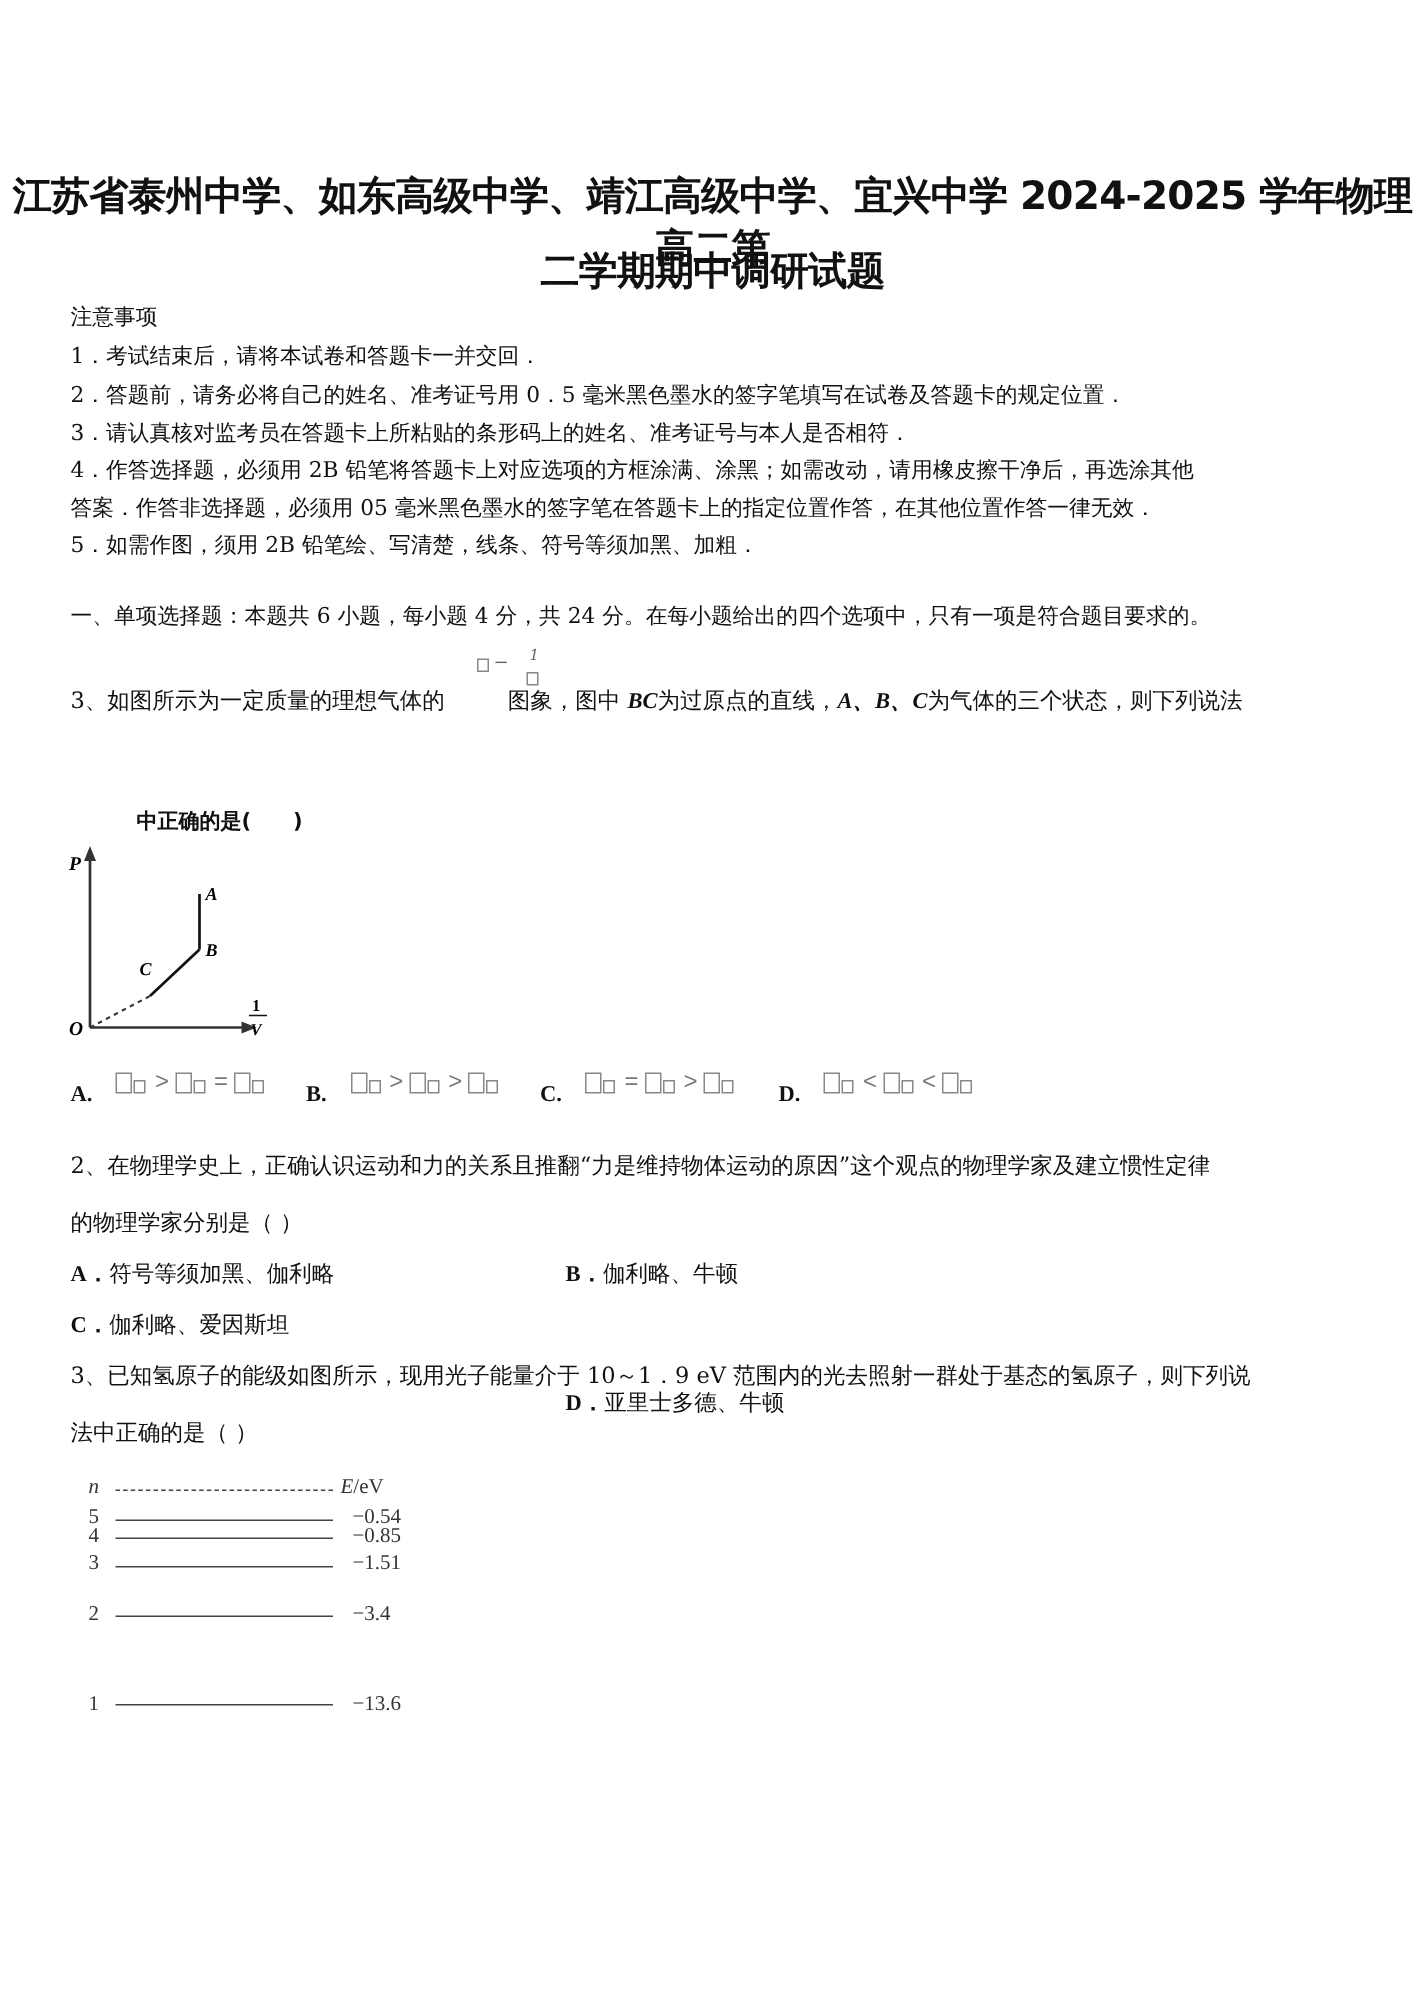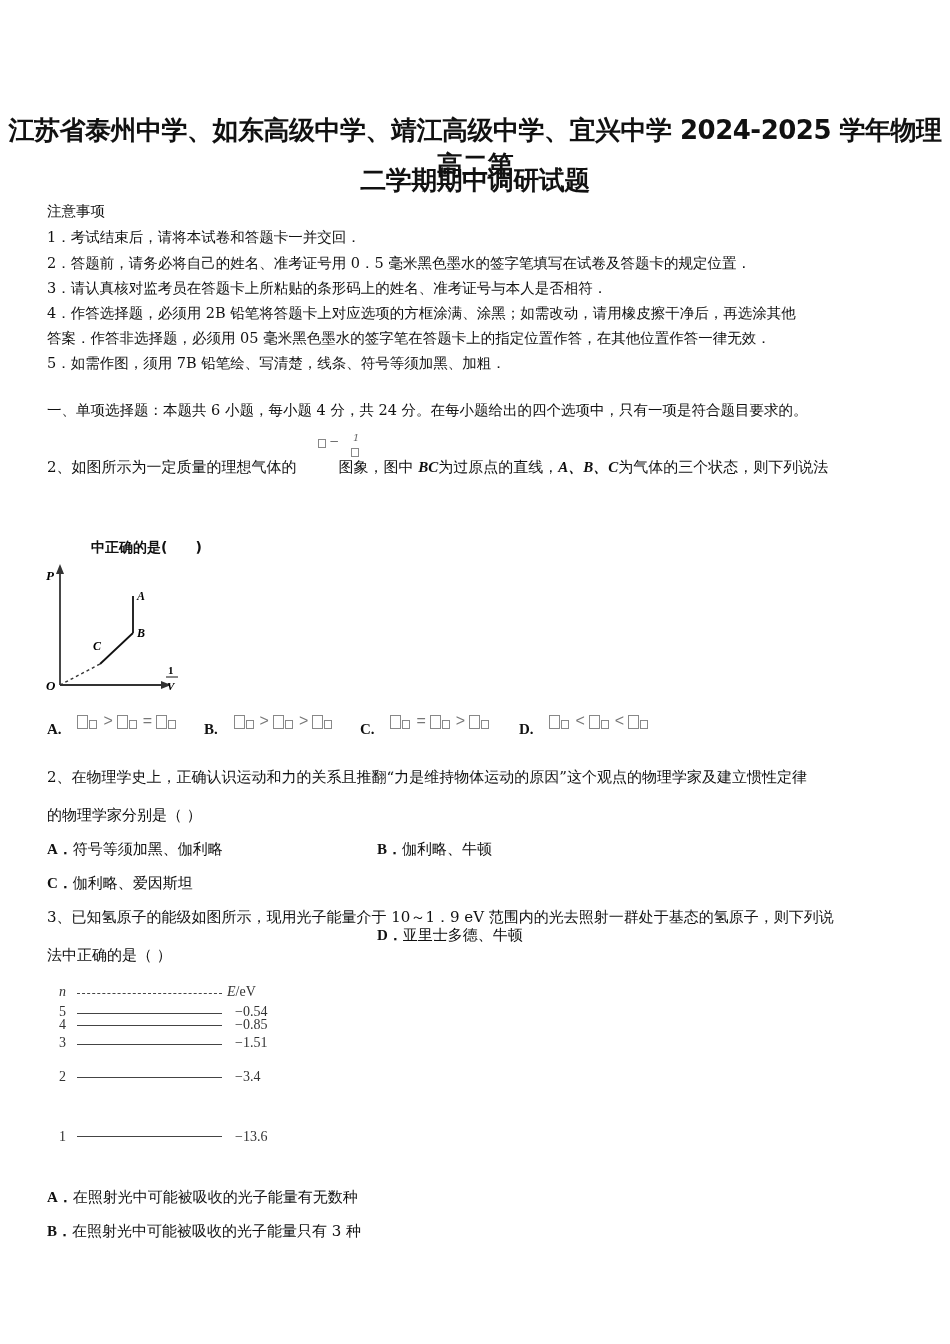--- a/index.html
+++ b/index.html
@@ -30,31 +30,31 @@
 
   <div class="title" style="top:113px;">江苏省泰州中学、如东高级中学、靖江高级中学、宜兴中学 2024-2025 学年物理高二第</div>
   <div class="title" style="top:163px;">二学期期中调研试题</div>
 
   <div class="line" style="top:202px;">注意事项</div>
   <div class="line" style="top:228px;">1．考试结束后，请将本试卷和答题卡一并交回．</div>
   <div class="line" style="top:254px;">2．答题前，请务必将自己的姓名、准考证号用 0．5 毫米黑色墨水的签字笔填写在试卷及答题卡的规定位置．</div>
   <div class="line" style="top:279px;">3．请认真核对监考员在答题卡上所粘贴的条形码上的姓名、准考证号与本人是否相符．</div>
   <div class="line" style="top:304px;">4．作答选择题，必须用 2B 铅笔将答题卡上对应选项的方框涂满、涂黑；如需改动，请用橡皮擦干净后，再选涂其他</div>
   <div class="line" style="top:329px;">答案．作答非选择题，必须用 05 毫米黑色墨水的签字笔在答题卡上的指定位置作答，在其他位置作答一律无效．</div>
-  <div class="line" style="top:354px;">5．如需作图，须用 7B 铅笔绘、写清楚，线条、符号等须加黑、加粗．</div>
+  <div class="line" style="top:354px;">5．如需作图，须用 2B 铅笔绘、写清楚，线条、符号等须加黑、加粗．</div>
 
   <div class="line" style="top:401px;">一、单项选择题：本题共 6 小题，每小题 4 分，共 24 分。在每小题给出的四个选项中，只有一项是符合题目要求的。</div>
 
   <div class="frac">
     <span class="phs"></span><span>−</span>
     <span style="position:absolute;left:35px;top:-2px;font-style:italic;font-size:10px;">1</span>
     <span class="phs" style="position:absolute;left:33px;top:14px;"></span>
   </div>
   <div class="line q" style="top:458px;">
-    <span>2、如图所示为一定质量的理想气体的</span><span style="display:inline-block;width:42px;"></span><span>图象，图中</span>
+    <span>3、如图所示为一定质量的理想气体的</span><span style="display:inline-block;width:42px;"></span><span>图象，图中</span>
     <span class="ital">BC</span><span>为过原点的直线，</span><span class="ital">A、B、C</span><span>为气体的三个状态，则下列说法</span>
   </div>
   <div class="line q sans" style="top:539px; font-weight:bold; font-size:14px;">中正确的是(　　)</div>
 
   <svg style="position:absolute;left:40px;top:560px;" width="150" height="140" viewBox="0 0 150 140">
     <line x1="20" y1="125" x2="20" y2="10" stroke="#333" stroke-width="1.8"></line>
     <polygon points="16,14 20,4 24,14" fill="#333"></polygon>
     <line x1="20" y1="125" x2="125" y2="125" stroke="#333" stroke-width="1.8"></line>
     <polygon points="121,121 131,125 121,129" fill="#333"></polygon>
     <line x1="20" y1="125" x2="60" y2="104" stroke="#333" stroke-width="1.4" stroke-dasharray="3,3"></line>
@@ -126,20 +126,14 @@
 
     <span style="position:absolute;left:4px;top:85px;">2</span>
     <div style="position:absolute;left:22px;top:93px;width:145px;border-top:1.8px solid #444;"></div>
     <span style="position:absolute;left:180px;top:85px;">−3.4</span>
 
     <span style="position:absolute;left:4px;top:145px;">1</span>
     <div style="position:absolute;left:22px;top:152px;width:145px;border-top:1.8px solid #444;"></div>
     <span style="position:absolute;left:180px;top:145px;">−13.6</span>
   </div>
 
-  <div class="line q" style="top:1188px;">
-    <span class="opt-label">A．</span><span>在照射光中可能被吸收的光子能量有无数种</span>
-  </div>
-  <div class="line q" style="top:1222px;">
-    <span class="opt-label">B．</span><span>在照射光中可能被吸收的光子能量只有 3 种</span>
-  </div>
 
 </div>
 
 </body></html>

